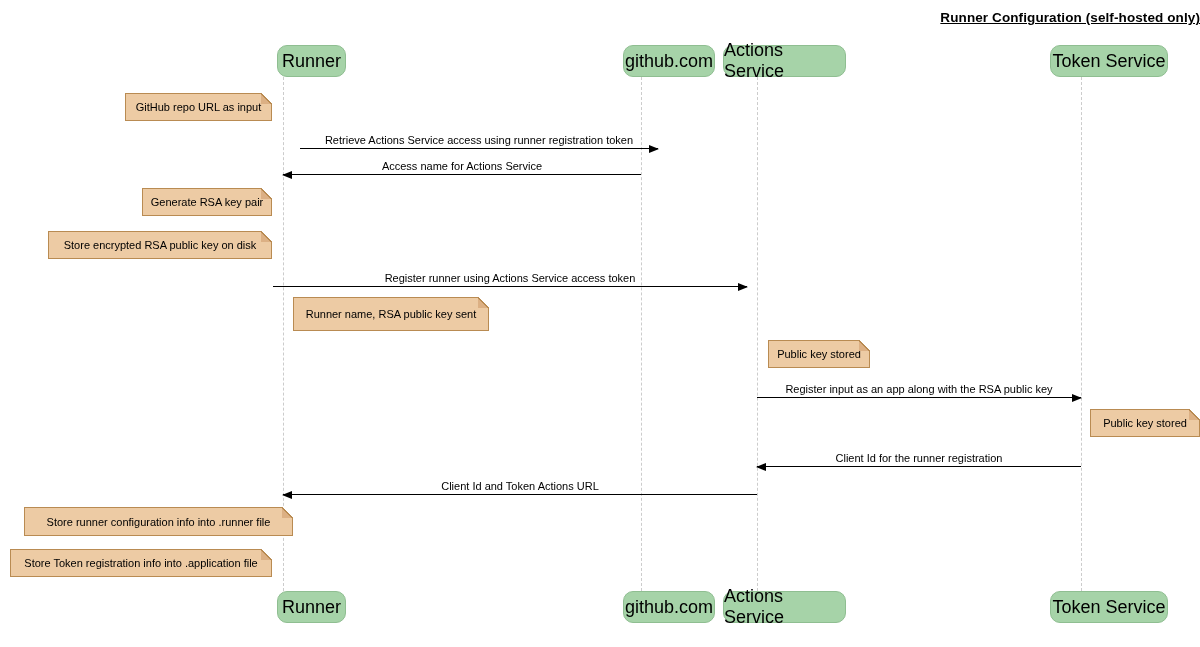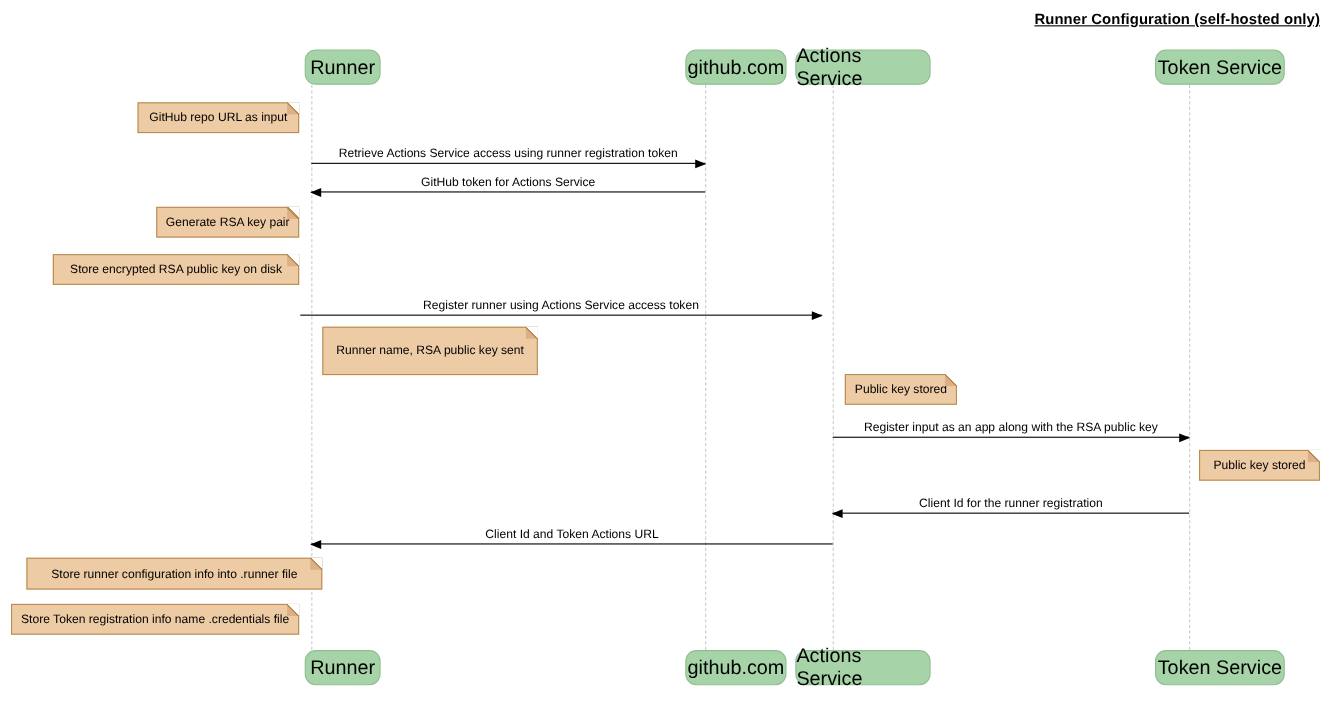--- a/index.html
+++ b/index.html
@@ -65,33 +65,33 @@
   <div class="participant" style="left:1022px;top:45px;width:118px">Token Service</div>
 
   <div class="participant" style="left:249px;top:591px;width:69px">Runner</div>
   <div class="participant" style="left:595px;top:591px;width:92px">github.com</div>
   <div class="participant" style="left:695px;top:591px;width:123px">Actions Service</div>
   <div class="participant" style="left:1022px;top:591px;width:118px">Token Service</div>
 
   <div class="note" style="left:125px;top:93px;width:147px;height:28px">GitHub repo URL as input</div>
   <div class="note" style="left:142px;top:188px;width:130px;height:28px">Generate RSA key pair</div>
   <div class="note" style="left:48px;top:231px;width:224px;height:28px">Store encrypted RSA public key on disk</div>
-  <div class="note" style="left:293px;top:297px;width:196px;height:44px">Runner name, RSA public key sent</div>
+  <div class="note" style="left:293px;top:297px;width:196px;height:34px">Runner name, RSA public key sent</div>
   <div class="note" style="left:768px;top:340px;width:102px;height:28px">Public key stored</div>
   <div class="note" style="left:1090px;top:409px;width:110px;height:28px">Public key stored</div>
   <div class="note" style="left:24px;top:507px;width:269px;height:29px">Store runner configuration info into .runner file</div>
-  <div class="note" style="left:10px;top:549px;width:262px;height:28px">Store Token registration info name .credentials file</div>
+  <div class="note" style="left:10px;top:549px;width:262px;height:28px">Store Token registration info into .application file</div>
 
-  <div class="msg" style="left:283px;top:148px;width:358px">
+  <div class="msg" style="left:300px;top:148px;width:358px">
     <div class="label">Retrieve Actions Service access using runner registration token</div>
     <div class="head right"></div>
   </div>
 
   <div class="msg" style="left:283px;top:174px;width:358px">
-    <div class="label">GitHub token for Actions Service</div>
+    <div class="label">Access name for Actions Service</div>
     <div class="head left"></div>
   </div>
 
   <div class="msg" style="left:273px;top:286px;width:474px">
     <div class="label">Register runner using Actions Service access token</div>
     <div class="head right"></div>
   </div>
 
   <div class="msg" style="left:757px;top:397px;width:324px">
     <div class="label">Register input as an app along with the RSA public key</div>

